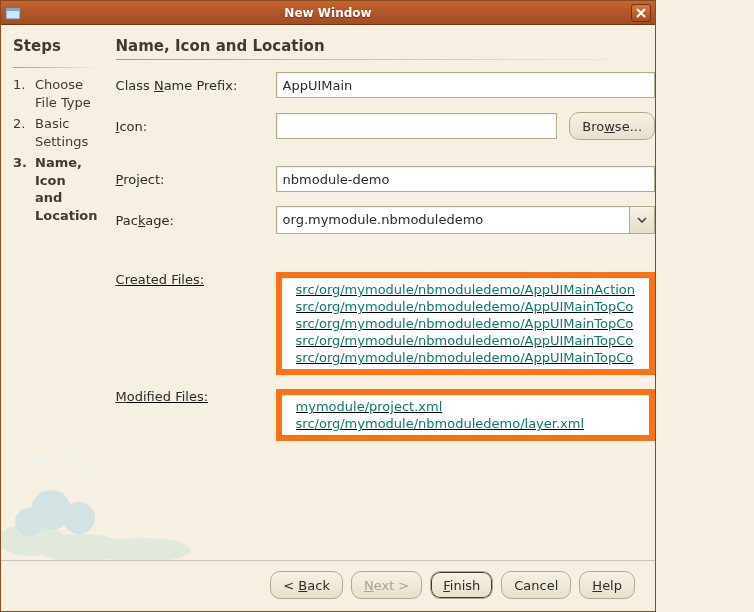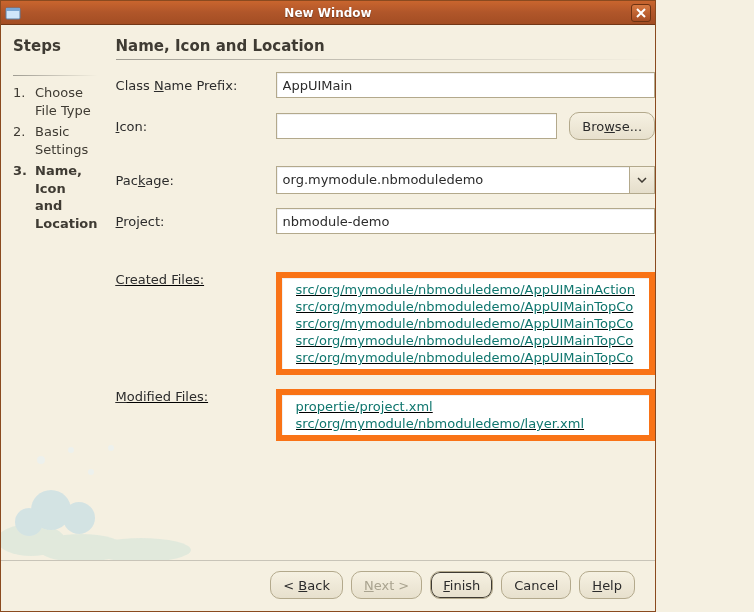--- a/index.html
+++ b/index.html
@@ -70,21 +70,21 @@
     position:absolute;
     bottom:0; left:-12px;
     width:200px; height:160px;
     pointer-events:none;
     opacity:.55;
   }
   .steps-title {
     font-weight: bold;
     font-size: 15px;
     color: #3f3b33;
-    margin-bottom: 20px;
+    margin-bottom: 12px;
   }
   .steps-sep {
     height:1px;
     background: linear-gradient(to right, rgba(0,0,0,.35), rgba(0,0,0,0));
     margin-bottom: 8px;
   }
   .steps-list {
     list-style: none;
     padding-left: 0;
     color: #3f3b33;
@@ -278,53 +278,53 @@
 
         <div class="form-row icon-row">
           <label class="form-label"><span class="mn">I</span><span>con:</span></label>
           <input class="text-input" value="" style="">
           <button class="btn"><span>Bro</span><span class="mn">w</span><span>se...</span></button>
         </div>
 
         <div style="height:12px"></div>
 
         <div class="form-row">
+          <label class="form-label"><span class="mn">P</span><span>roject:</span></label>
+          <input class="text-input" readonly="" value="nbmodule-demo" style="">
+        </div>
+
+        <div class="form-row">
           <label class="form-label"><span>Pac</span><span class="mn">k</span><span>age:</span></label>
           <div class="combo">
             <div class="combo-text">org.mymodule.nbmoduledemo</div>
             <div class="combo-btn">
               <svg viewBox="0 0 10 6">
                   <path d="M1 1 L5 5 L9 1" fill="none" stroke="#3f3b33" stroke-width="1.5"></path>
                 </svg>
             </div>
           </div>
         </div>
 
-        <div class="form-row">
-          <label class="form-label"><span class="mn">P</span><span>roject:</span></label>
-          <input class="text-input" readonly="" value="nbmodule-demo" style="">
-        </div>
-
         <div style="height:24px"></div>
 
         <div class="form-row top">
           <label class="form-label"><span class="mn">C</span><span>reated Files:</span></label>
           <div class="readonly-box">
             <div class="line">src/org/mymodule/nbmoduledemo/AppUIMainAction</div>
             <div class="line">src/org/mymodule/nbmoduledemo/AppUIMainTopCo</div>
             <div class="line">src/org/mymodule/nbmoduledemo/AppUIMainTopCo</div>
             <div class="line">src/org/mymodule/nbmoduledemo/AppUIMainTopCo</div>
             <div class="line">src/org/mymodule/nbmoduledemo/AppUIMainTopCo</div>
           </div>
         </div>
 
         <div class="form-row top">
           <label class="form-label"><span class="mn">M</span><span>odified Files:</span></label>
           <div class="readonly-box">
-            <div class="line">propertie/project.xml</div>
+            <div class="line">mymodule/project.xml</div>
             <div class="line">src/org/mymodule/nbmoduledemo/layer.xml</div>
           </div>
         </div>
       </div>
     </div>
 
     <div class="button-bar">
       <button class="btn"><span>&lt; </span><span class="mn">B</span><span>ack</span></button>
       <button class="btn disabled"><span class="mn">N</span><span>ext &gt;</span></button>
       <button class="btn default"><span class="mn">F</span><span>inish</span></button>

